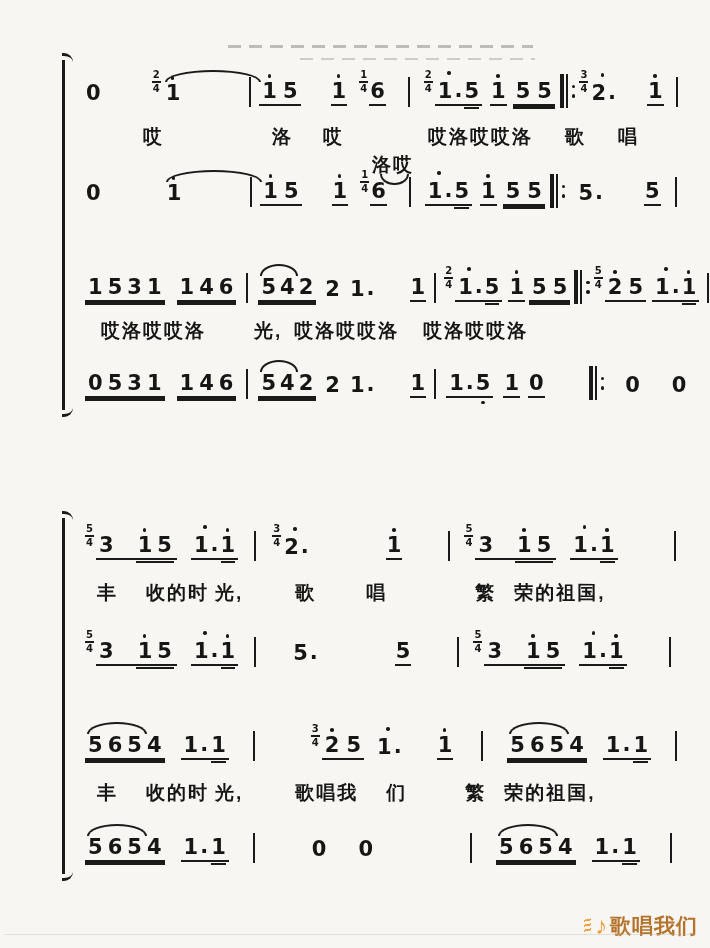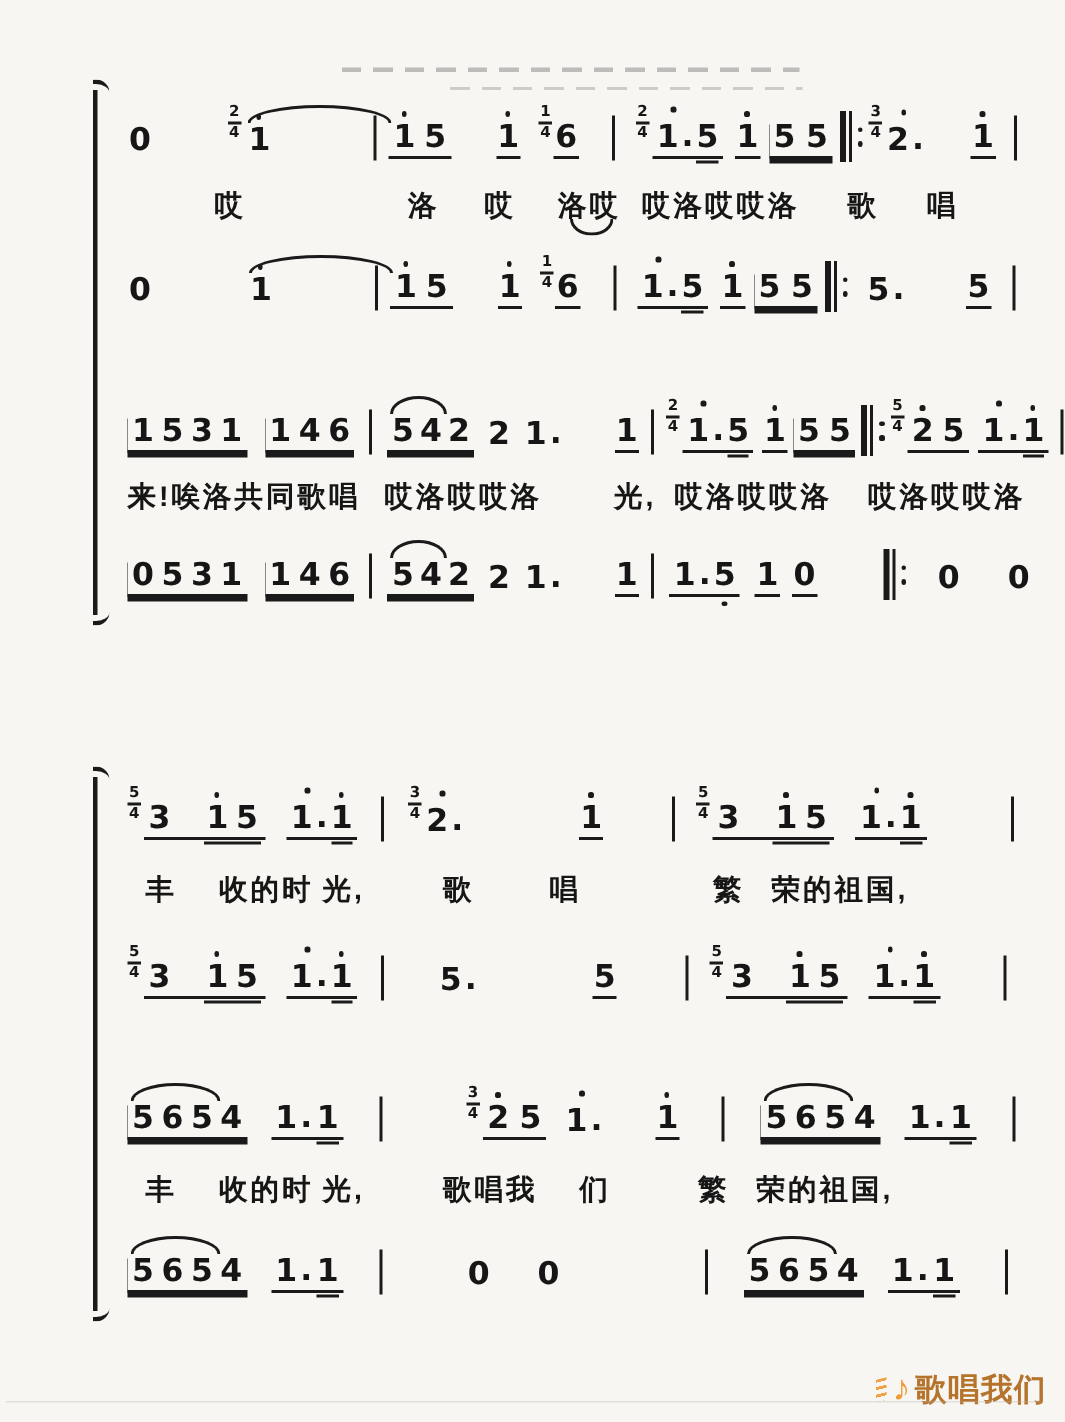--- a/index.html
+++ b/index.html
@@ -155,21 +155,21 @@
       <span class="note sul" style="margin-left: 32px;">
         <i class="ud"></i>
         <span class="nt">1</span>
       </span>
       <span class="bar" style="margin-left: 12px;"></span>
     </div>
     <div class="lyline" style="top: 124px; left: 85px;">
       <span class="lyr" style="margin-left: 58px;">哎</span>
       <span class="lyr" style="margin-left: 108px;">洛</span>
       <span class="lyr" style="margin-left: 30px;">哎</span>
-      <span class="lyr slur" style="margin-left: 28px;">洛哎</span>
+      <span class="lyr slur" style="margin-left: 28px; margin-top: 28px;">洛哎</span>
       <span class="lyr" style="margin-left: 14px;">哎洛哎哎洛</span>
       <span class="lyr" style="margin-left: 32px;">歌</span>
       <span class="lyr" style="margin-left: 32px;">唱</span>
     </div>
     <div class="mline" style="top: 170px; left: 85px;">
       <span class="note">
         <span class="nt">0</span>
       </span>
       <span class="grp" style="margin-left: 62px;">
         <i class="arcline" style="width: 92px;"></i>
@@ -346,21 +346,20 @@
           <span class="dt">.</span>
         </span>
         <span class="note xul" style="margin-left: 2px;">
           <i class="ud"></i>
           <span class="nt">1</span>
         </span>
       </span>
       <span class="bar" style="margin-left: 8px;"></span>
     </div>
     <div class="lyline" style="top: 318px; left: 85px;">
-      <span class="lyr">来!唉洛共同歌唱</span>
       <span class="lyr" style="margin-left: 16px;">哎洛哎哎洛</span>
       <span class="lyr" style="margin-left: 48px;">光,</span>
       <span class="lyr" style="margin-left: 12px;">哎洛哎哎洛</span>
       <span class="lyr" style="margin-left: 24px;">哎洛哎哎洛</span>
     </div>
     <div class="mline" style="top: 362px; left: 85px;">
       <span class="grp gul2">
         <span class="note">
           <span class="nt">0</span>
         </span>

